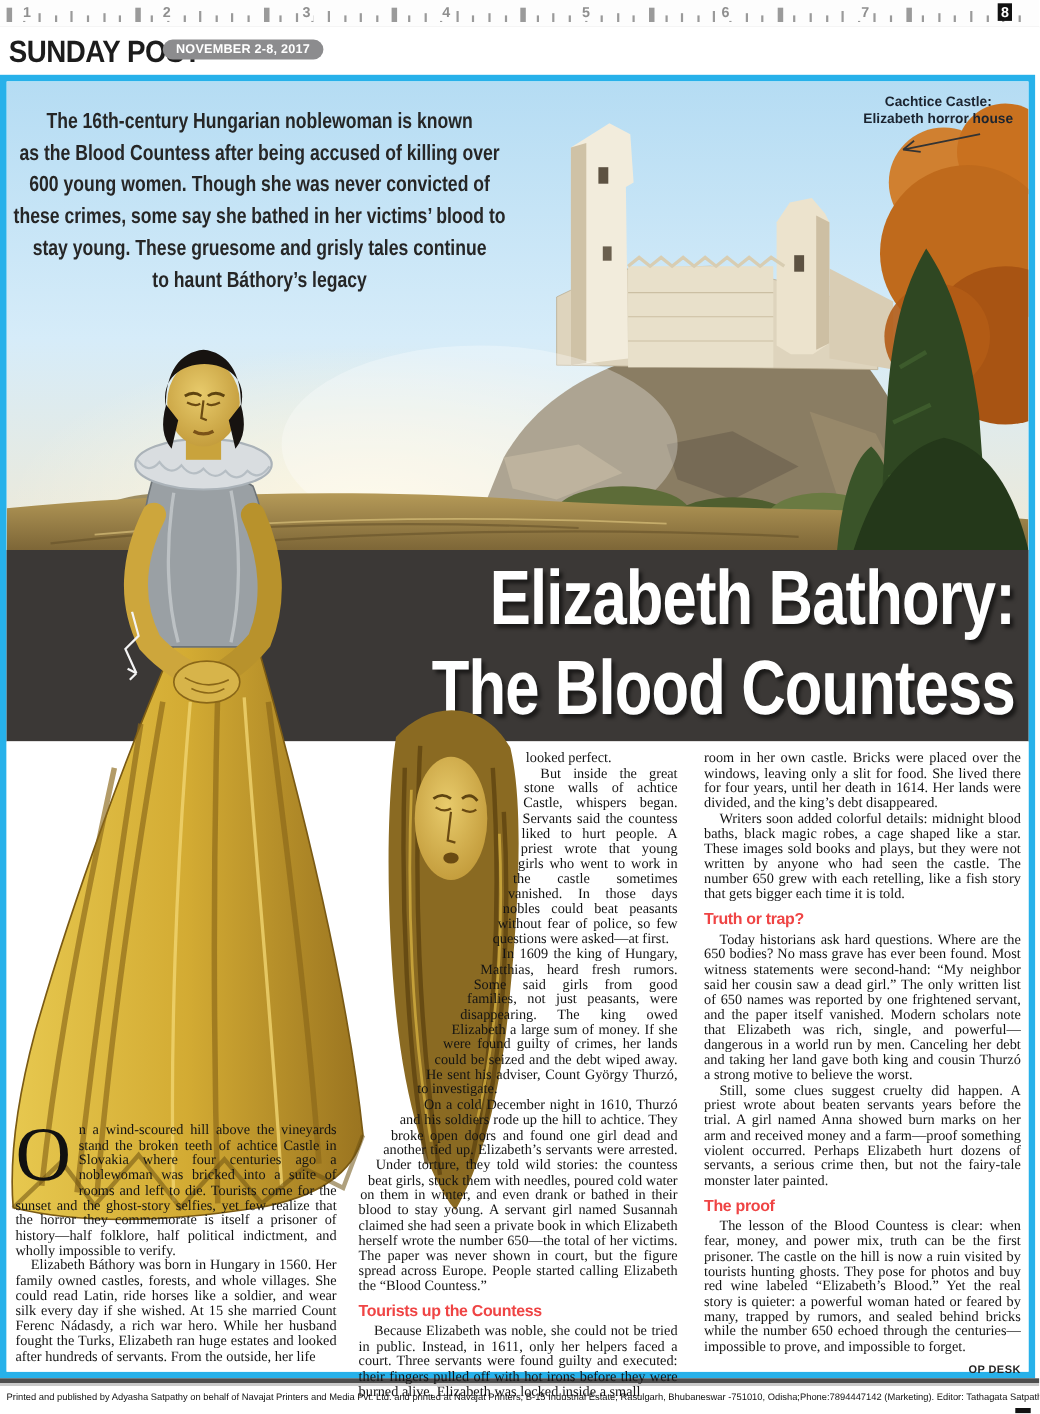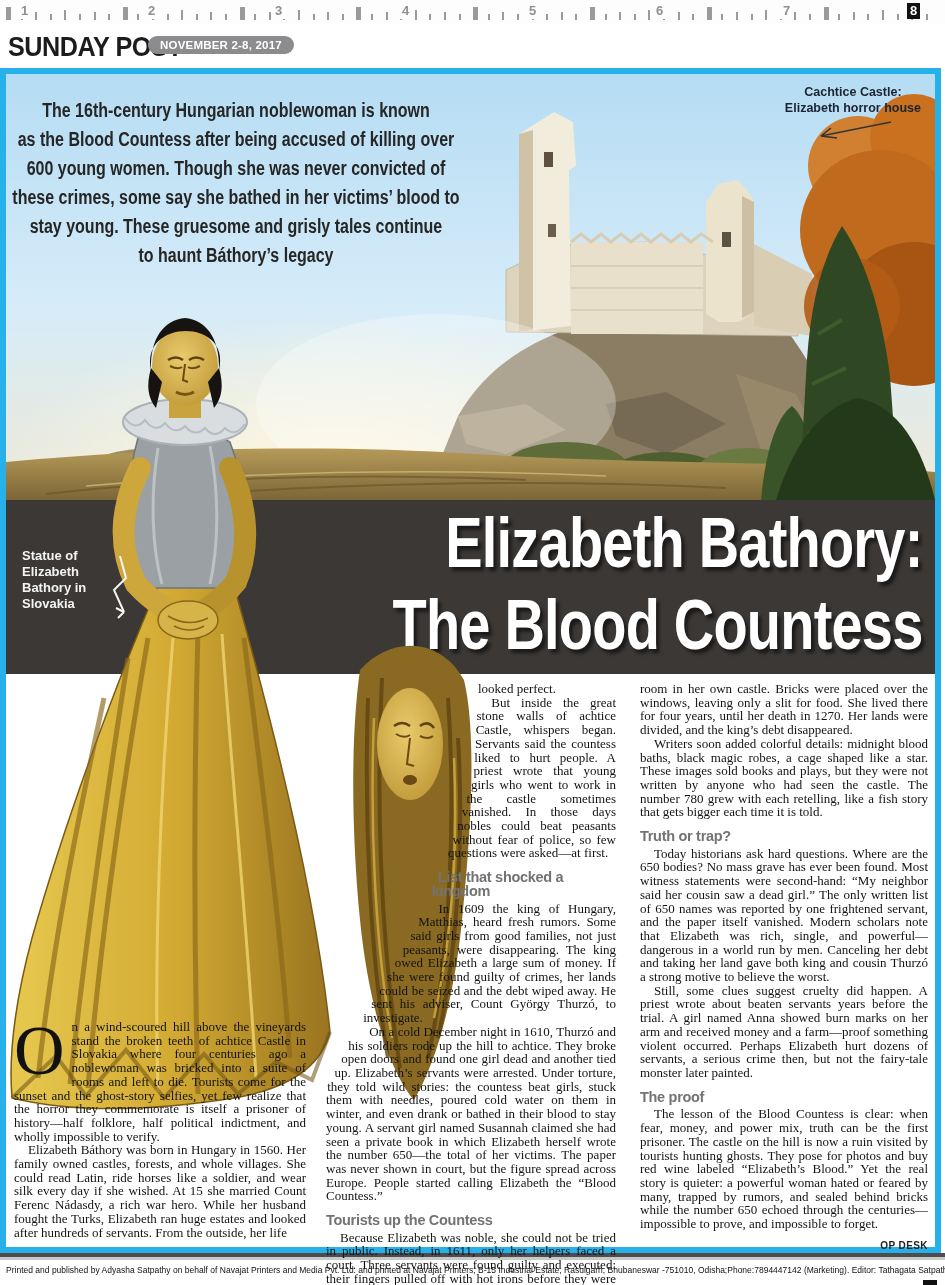--- a/index.html
+++ b/index.html
@@ -59,21 +59,21 @@
   .col1{left:8px;width:292px;}
   .col2{left:320px;width:290px;}
   .col3{left:634px;width:288px;}
   .col1-push{height:338px;}
   .wrapShape{float:left;width:160px;height:400px;
      shape-outside:polygon(0 0,152px 0,147px 90px,120px 170px,94px 230px,60px 290px,28px 345px,8px 385px,0 400px);
      clip-path:polygon(0 0,0 0,0 0);}
   .para{margin:0;text-indent:14px;}
   .para.noindent{text-indent:0;}
   .subhead{margin:11px 0 3px 0;font-family:"Liberation Sans","DejaVu Sans",sans-serif;
-           font-size:14.5px;font-weight:800;color:#737373;text-align:left;letter-spacing:-.3px;}
+           font-size:14.5px;font-weight:800;color:#ef4444;text-align:left;letter-spacing:-.3px;}
   .credit{margin-top:8px;text-align:right;font-family:"Liberation Sans","DejaVu Sans",sans-serif;
           font-size:10px;font-weight:800;color:#222;letter-spacing:.4px;}
   .dropcap{float:left;font-family:"Liberation Serif","DejaVu Serif",serif;font-size:70px;
            line-height:56px;height:56px;margin:3px 7px 0 0;font-weight:400;color:#111;}
 
   
   .statue{position:absolute;left:2px;top:224px;z-index:3;}
 
   
   .footer-lines{position:absolute;left:0;top:1253px;width:945px;height:7px;
@@ -246,46 +246,44 @@
       <div class="photo-caption">Cachtice Castle:
 Elizabeth horror house</div>
       <svg class="caption-pointer" width="110" height="26" viewBox="0 0 110 26">
         <path d="M106,4 L36,18 L46,10 M36,18 L52,20" fill="none" stroke="#333" stroke-width="1.6"></path>
       </svg>
     </div>
 
     <div class="band">
       <div class="hl hl1">Elizabeth Bathory:</div>
       <div class="hl hl2">The Blood Countess</div>
-      <div class="statue-caption">Statue of Elizabeth Bathory in Slovakia</div>
       <svg class="statue-caption-arrow" width="24" height="68" viewBox="0 0 24 68">
         <path d="M10,0 L16,22 L4,34 L14,56" fill="none" stroke="#f4f4f4" stroke-width="2"></path>
         <path d="M14,56 L6,52 M14,56 L8,62" fill="none" stroke="#f4f4f4" stroke-width="2"></path>
       </svg>
     </div>
 
     <div class="article">
       <div class="col col1">
           <div class="col1-push"></div>
           <p class="para noindent"><span class="dropcap">O</span>n a wind-scoured hill above the vineyards stand the broken teeth of achtice Castle in Slovakia where four centuries ago a noblewoman was bricked into a suite of rooms and left to die.  Tourists come for the sunset and the ghost-story selfies, yet few realize that the horror they commemorate is itself a prisoner of history—half folklore, half political indictment, and wholly impossible to verify.</p>
           <p class="para">Elizabeth Báthory was born in Hungary in 1560. Her family owned castles, forests, and whole villages. She could read Latin, ride horses like a soldier, and wear silk every day if she wished. At 15 she married Count Ferenc Nádasdy, a rich war hero. While her husband fought the Turks, Elizabeth ran huge estates and looked after hundreds of servants. From the outside, her life</p>
         </div>
       <div class="col col2">
           <div class="wrapShape"></div>
           <p class="para noindent">looked perfect.</p>
           <p class="para">But inside the great stone walls of achtice Castle, whispers began. Servants said the countess liked to hurt people. A priest wrote that young girls who went to work in the castle sometimes vanished. In those days nobles could beat peasants without fear of police, so few questions were asked—at first.</p>
-          <h3 class="subhead">List that shocked a kingdom</h3>
           <p class="para">In 1609 the king of Hungary, Matthias, heard fresh rumors. Some said girls from good families, not just peasants, were disappearing. The king owed Elizabeth a large sum of money. If she were found guilty of crimes, her lands could be seized and the debt wiped away. He sent his adviser, Count György Thurzó, to investigate.</p>
           <p class="para">On a cold December night in 1610, Thurzó and his soldiers rode up the hill to achtice. They broke open doors and found one girl dead and another tied up. Elizabeth’s servants were arrested. Under torture, they told wild stories: the countess beat girls, stuck them with needles, poured cold water on them in winter, and even drank or bathed in their blood to stay young. A servant girl named Susannah claimed she had seen a private book in which Elizabeth herself wrote the number 650—the total of her victims. The paper was never shown in court, but the figure spread across Europe. People started calling Elizabeth the “Blood Countess.”</p>
           <h3 class="subhead">Tourists up the Countess</h3>
           <p class="para">Because Elizabeth was noble, she could not be tried in public. Instead, in 1611, only her helpers faced a court. Three servants were found guilty and executed: their fingers pulled off with hot irons before they were burned alive. Elizabeth was locked inside a small</p>
         </div>
       <div class="col col3">
-          <p class="para noindent">room in her own castle. Bricks were placed over the windows, leaving only a slit for food. She lived there for four years, until her death in 1270. Her lands were divided, and the king’s debt disappeared.</p>
-          <p class="para">Writers soon added colorful details: midnight blood baths, black magic robes, a cage shaped like a star. These images sold books and plays, but they were not written by anyone who had seen the castle. The number 780 grew with each retelling, like a fish story that gets bigger each time it is told.</p>
+          <p class="para noindent">room in her own castle. Bricks were placed over the windows, leaving only a slit for food. She lived there for four years, until her death in 1614. Her lands were divided, and the king’s debt disappeared.</p>
+          <p class="para">Writers soon added colorful details: midnight blood baths, black magic robes, a cage shaped like a star. These images sold books and plays, but they were not written by anyone who had seen the castle. The number 650 grew with each retelling, like a fish story that gets bigger each time it is told.</p>
           <h3 class="subhead">Truth or trap?</h3>
           <p class="para">Today historians ask hard questions. Where are the 650 bodies? No mass grave has ever been found. Most witness statements were second-hand: “My neighbor said her cousin saw a dead girl.” The only written list of 650 names was reported by one frightened servant, and the paper itself vanished. Modern scholars note that Elizabeth was rich, single, and powerful—dangerous in a world run by men. Canceling her debt and taking her land gave both king and cousin Thurzó a strong motive to believe the worst.</p>
           <p class="para">Still, some clues suggest cruelty did happen. A priest wrote about beaten servants years before the trial. A girl named Anna showed burn marks on her arm and received money and a farm—proof something violent occurred. Perhaps Elizabeth hurt dozens of servants, a serious crime then, but not the fairy-tale monster later painted.</p>
           <h3 class="subhead">The proof</h3>
           <p class="para">The lesson of the Blood Countess is clear: when fear, money, and power mix, truth can be the first prisoner. The castle on the hill is now a ruin visited by tourists hunting ghosts. They pose for photos and buy red wine labeled “Elizabeth’s Blood.” Yet the real story is quieter: a powerful woman hated or feared by many, trapped by rumors, and sealed behind bricks while the number 650 echoed through the centuries—impossible to prove, and impossible to forget.</p>
           <div class="credit">OP DESK</div>
         </div>
     </div>
 
     <svg class="statue" width="470" height="818" viewBox="0 0 470 818">

